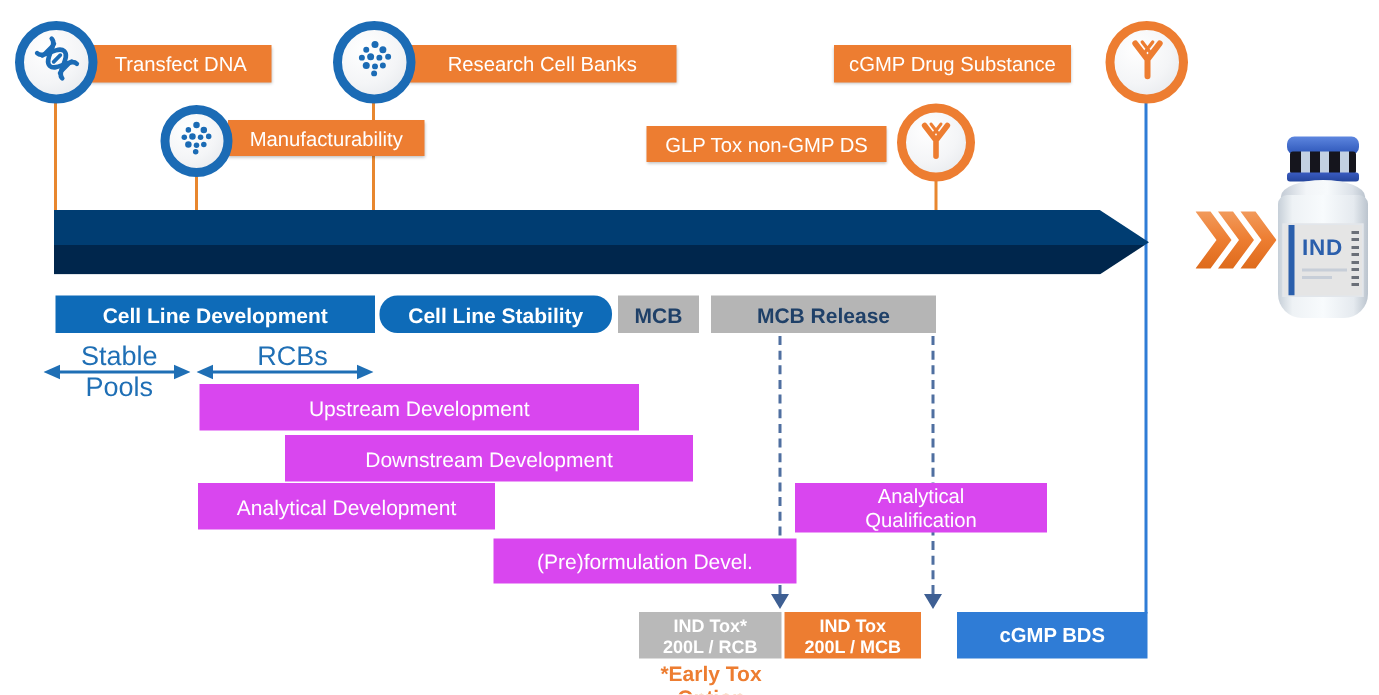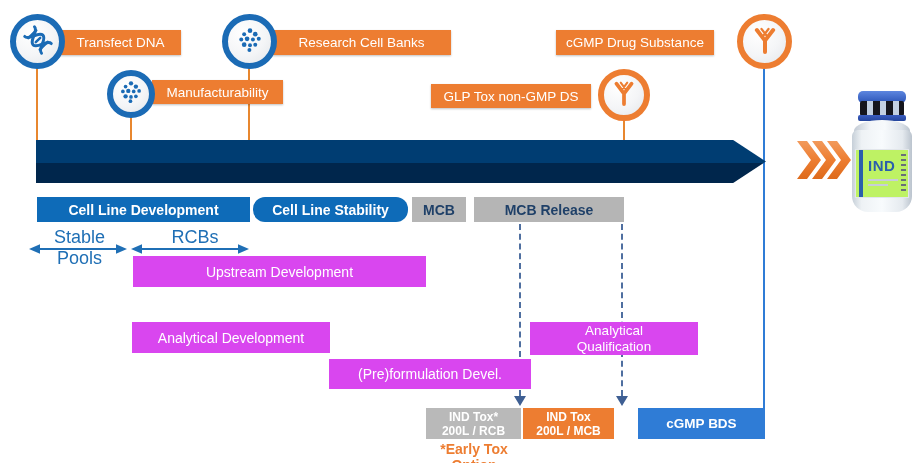--- a/index.html
+++ b/index.html
@@ -104,21 +104,21 @@
     border-radius:2px; }
   .vial-capring { position:absolute; left:10px; top:29px; width:48px; height:6px;
     background:linear-gradient(#3a5cc0,#24459c); border-radius:2px; }
   .vial-shoulder { position:absolute; left:6px; top:34px; width:56px; height:12px;
     background:linear-gradient(90deg,#c3cbd5,#f2f5f8 30%,#f7fafc 55%,#dbe1e8 85%,#bcc5cf);
     border-radius:55% 55% 0 0 / 100% 100% 0 0; }
   .vial-body { position:absolute; left:4px; top:44px; width:60px; height:82px;
     background:linear-gradient(90deg,#c6cfd8 0,#eef2f5 16%,#f8fbfd 50%,#e5eaef 84%,#bbc4ce 100%);
     border-radius:6px 6px 16px 16px; }
   .vial-label { position:absolute; left:7px; top:63px; width:54px; height:49px;
-    background:#bef264; border:1px solid #e2e6eb; overflow:hidden; }
+    background:#e5e5e5; border:1px solid #e2e6eb; overflow:hidden; }
   .vial-stripe { position:absolute; left:3px; top:0; width:4px; height:100%; background:#2B5FAC; }
   .vial-ind { position:absolute; left:12px; top:7px; color:#2B5FAC; font-size:15px;
     font-weight:bold; letter-spacing:.5px; }
   .vial-line1 { position:absolute; left:12px; top:29px; width:30px; height:2px; background:#c7ced8; }
   .vial-line2 { position:absolute; left:12px; top:34px; width:20px; height:2px; background:#c7ced8; }
   .vial-code { position:absolute; right:2px; top:4px; width:5px; height:40px;
     background:repeating-linear-gradient(#6a6f78 0 2px, transparent 2px 5px); }
 </style>
 </head>
 <body>
@@ -230,20 +230,21 @@
         <polygon points="118,6 107,1.2 107,10.8" fill="#1F6FB5"></polygon>
       </svg>
   </span>
 
   <div class="dashline dl-1"></div>
   <div class="dashline dl-2"></div>
   <div class="dashhead dh-1"></div>
   <div class="dashhead dh-2"></div>
 
   <div class="activity a-up">Upstream Development</div>
+  <div class="activity a-down">Downstream Development</div>
   <div class="activity a-adev">Analytical Development</div>
   <div class="activity a-pref">(Pre)formulation Devel.</div>
   <div class="activity a-aq">
     <span>Analytical Qualification</span>
   </div>
 
   <div class="deliv d-rcb">
     <span>IND Tox*</span>
     <span>200L / RCB</span>
   </div>

